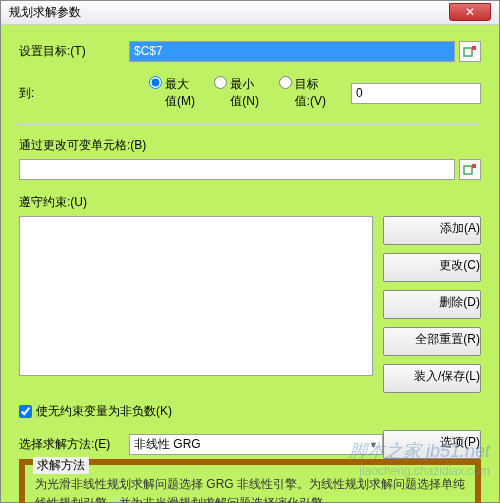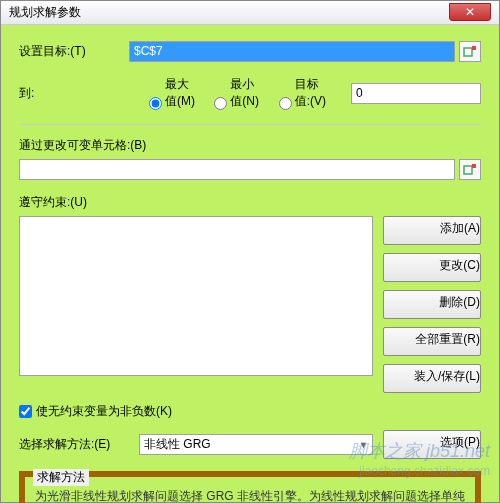--- a/index.html
+++ b/index.html
@@ -10,30 +10,30 @@
 .titlebar{height:24px;background:linear-gradient(#fff,#e8e8f0);border-bottom:1px solid #ccc;display:flex;align-items:center;padding:0 8px;position:relative}
 .close-btn{position:absolute;right:8px;top:2px;width:42px;height:18px;background:linear-gradient(#e07070,#c73030);border:1px solid #a02020;border-radius:0 0 3px 3px;color:#fff;text-align:center;line-height:16px;font-family:Arial}
 .content{padding:16px 18px}
 .row{display:flex;align-items:center;margin-bottom:14px}
 .lbl{min-width:110px}
 .txt{flex:1;height:21px;border:1px solid #a0a0a0;background:#fff;padding:0 4px;line-height:19px}
 .txt.sel{background:#3399ff;color:#fff}
 .ico-btn{width:22px;height:21px;border:1px solid #a0a0a0;background:#f8f8f8;margin-left:4px;display:flex;align-items:center;justify-content:center}
 .ico-btn svg{width:14px;height:14px}
 .radio-row{display:flex;align-items:center;gap:14px;margin-left:20px}
-.radio-row label{display:flex;align-items:flex-end;gap:3px}
+.radio-row label{display:flex;align-items:flex-start;gap:3px}
 .radio-row input[type=radio]{margin:0}
 .num-input{width:130px;height:21px;border:1px solid #a0a0a0;background:#fff;padding:0 4px;margin-left:20px}
 .section-lbl{margin-bottom:5px}
 .constraints-area{display:flex;gap:10px}
 .listbox{flex:1;height:160px;border:1px solid #a0a0a0;background:#fff}
 .btn-col{display:flex;flex-direction:column;gap:8px;width:98px}
 .btn{height:29px;border:1px solid #8a8a8a;background:linear-gradient(#fafafa,#e6e6e6);border-radius:2px;text-align:right;line-height:22px;cursor:pointer}
 .cb-row{margin:10px 0;display:flex;align-items:center;gap:4px}
-.method-row{display:flex;align-items:center;gap:10px;margin-bottom:12px}
+.method-row{display:flex;align-items:center;}
 .method-row .lbl{min-width:110px}
 .select{flex:1;height:21px;border:1px solid #a0a0a0;background:#fff;display:flex;align-items:center;justify-content:space-between;padding:0 4px}
 .select .arrow{font-size:9px;color:#666}
 .fieldset{border:6px solid #a16207;padding:10px;position:relative}
 .fieldset .legend{position:absolute;top:-8px;left:8px;background:#f0f0f0;padding:0 4px}
 .fieldset .desc{line-height:1.6;color:#333}
 hr.sep{border:none;border-top:1px solid #ccc;margin:12px 0}
 </style>
 </head>
 <body>

